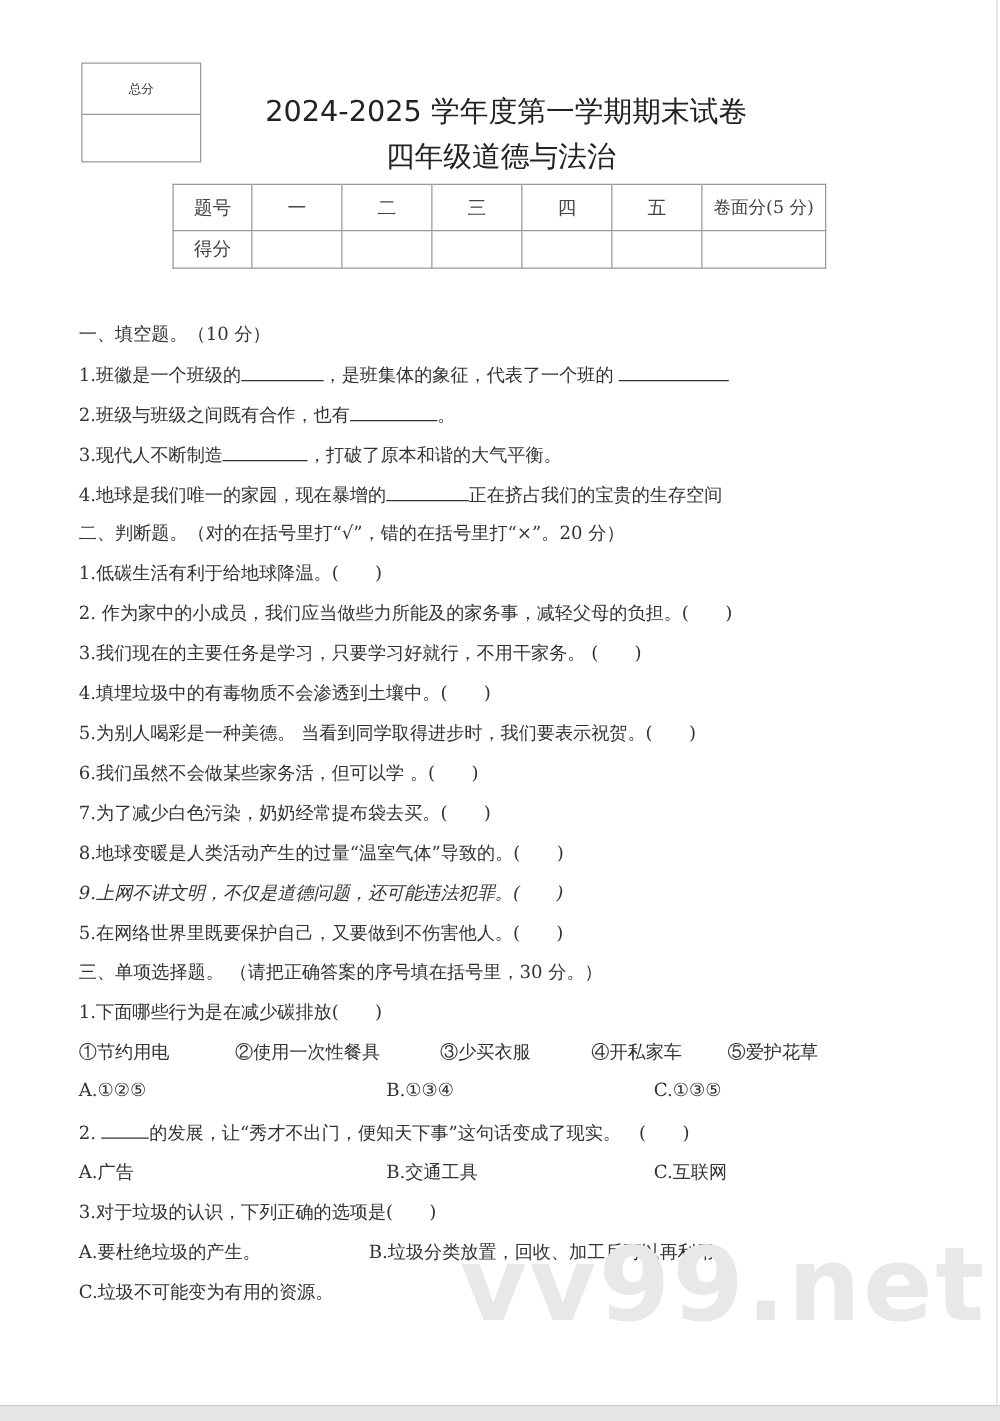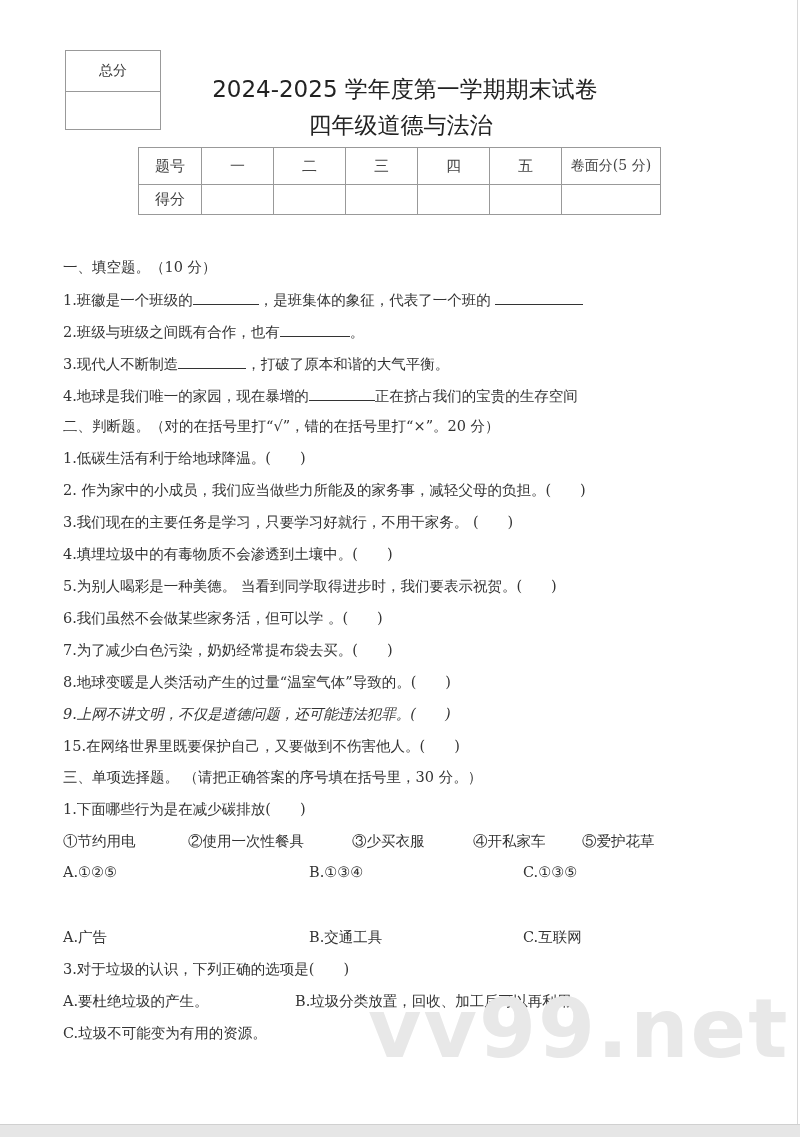--- a/index.html
+++ b/index.html
@@ -1,21 +1,21 @@
 <!DOCTYPE html>
 <html><head>
 <meta charset="utf-8">
 <style>
   html, body { margin:0; padding:0; }
   body { width:800px; height:1137px; background:#ffffff; position:relative; overflow:hidden;
          font-family:"DejaVu Serif","Liberation Serif",serif; color:#222; }
   .page { position:absolute; left:0; top:0; width:797px; height:1124px; background:#fff; border-right:1px solid #d8d8d8; }
   .bottom-strip { position:absolute; left:0; top:1124px; width:800px; height:13px; background:#e6e6e6; border-top:1px solid #d0d0d0; }
   .score-box { position:absolute; left:65px; top:50px; width:96px; height:80px; border:1px solid #999; box-sizing:border-box; }
-  .score-box .cell-top { height:40px; border-bottom:1px solid #999; display:flex; align-items:center; justify-content:center; font-size:14px; color:#333; }
+  .score-box .cell-top { height:40px; border-bottom:1px solid #999; display:flex; align-items:center; justify-content:center; font-size:10px; color:#333; }
   .score-box .cell-bottom { height:38px; }
   .title1 { position:absolute; left:0; width:800px; top:74px; text-align:center; font-family:"DejaVu Sans","Liberation Sans",sans-serif; font-size:23px; color:#222; padding-left:10px; box-sizing:border-box;}
   .title2 { position:absolute; left:0; width:800px; top:110px; text-align:center; font-family:"DejaVu Sans","Liberation Sans",sans-serif; font-size:23px; color:#222; padding-left:1px; box-sizing:border-box;}
   table.score { position:absolute; left:138px; top:147px; border-collapse:collapse; }
   table.score td { border:1px solid #999; height:36px; text-align:center; font-size:15px; color:#444; padding:0; }
   table.score tr:nth-child(2) td { height:29px; }
   .c0 { width:62px; } .c1 { width:71px; } .c2 { width:71px; } .c3 { width:71px; } .c4 { width:71px; } .c5 { width:71px; } .c6 { width:98px; font-size:14px !important; }
   .line { position:absolute; left:63px; font-size:14.5px; color:#333; white-space:nowrap; }
   .blank { display:inline-block; border-bottom:1px solid #333; height:14px; vertical-align:baseline; }
   .opt { position:absolute; font-size:14.5px; color:#333; white-space:nowrap; }
@@ -74,33 +74,36 @@
   <div class="line" style="top:417px;">二、判断题。（对的在括号里打“√”，错的在括号里打“×”。20 分）</div>
   <div class="line" style="top:449px;">1.低碳生活有利于给地球降温。(　　)</div>
   <div class="line" style="top:481px;">2.  作为家中的小成员，我们应当做些力所能及的家务事，减轻父母的负担。(　　)</div>
   <div class="line" style="top:513px;">3.我们现在的主要任务是学习，只要学习好就行，不用干家务。 (　　)</div>
   <div class="line" style="top:545px;">4.填埋垃圾中的有毒物质不会渗透到土壤中。(　　)</div>
   <div class="line" style="top:577px;">5.为别人喝彩是一种美德。 当看到同学取得进步时，我们要表示祝贺。(　　)</div>
   <div class="line" style="top:609px;">6.我们虽然不会做某些家务活，但可以学 。(　　)</div>
   <div class="line" style="top:641px;">7.为了减少白色污染，奶奶经常提布袋去买。(　　)</div>
   <div class="line" style="top:673px;">8.地球变暖是人类活动产生的过量“温室气体”导致的。(　　)</div>
   <div class="line" style="top:705px;font-style:italic;">9.上网不讲文明，不仅是道德问题，还可能违法犯罪。(　　)</div>
-  <div class="line" style="top:737px;">15.在网络世界里既要保护自己，又要做到不伤害他人。(　　)</div>
+  <div class="line" style="top:737px;">5.在网络世界里既要保护自己，又要做到不伤害他人。(　　)</div>
 
   <div class="line" style="top:768px;">三、单项选择题。 （请把正确答案的序号填在括号里，30 分。）</div>
   <div class="line" style="top:800px;">1.下面哪些行为是在减少碳排放(　　)</div>
   <div class="opt" style="left:63px; top:832px;">①节约用电</div>
   <div class="opt" style="left:188px; top:832px;">②使用一次性餐具</div>
   <div class="opt" style="left:352px; top:832px;">③少买衣服</div>
   <div class="opt" style="left:473px; top:832px;">④开私家车</div>
   <div class="opt" style="left:582px; top:832px;">⑤爱护花草</div>
   <div class="opt" style="left:63px; top:864px;">A.①②⑤</div>
   <div class="opt" style="left:309px; top:864px;">B.①③④</div>
   <div class="opt" style="left:523px; top:864px;">C.①③⑤</div>
 
+  <div class="line" style="top:896px;">
+    <span>2. </span> <span class="blank" style="width:38px;"></span><span>的发展，让“秀才不出门，便知天下事”这句话变成了现实。　(　　)</span>
+  </div>
   <div class="opt" style="left:63px; top:928px;">A.广告</div>
   <div class="opt" style="left:309px; top:928px;">B.交通工具</div>
   <div class="opt" style="left:523px; top:928px;">C.互联网</div>
 
   <div class="line" style="top:960px;">3.对于垃圾的认识，下列正确的选项是(　　)</div>
   <div class="opt" style="left:63px; top:992px;">A.要杜绝垃圾的产生。</div>
   <div class="opt" style="left:295px; top:992px;">B.垃圾分类放置，回收、加工后可以再利用。</div>
   <div class="opt" style="left:63px; top:1024px;">C.垃圾不可能变为有用的资源。</div>
 
   <div class="watermark">vv99.net</div>

